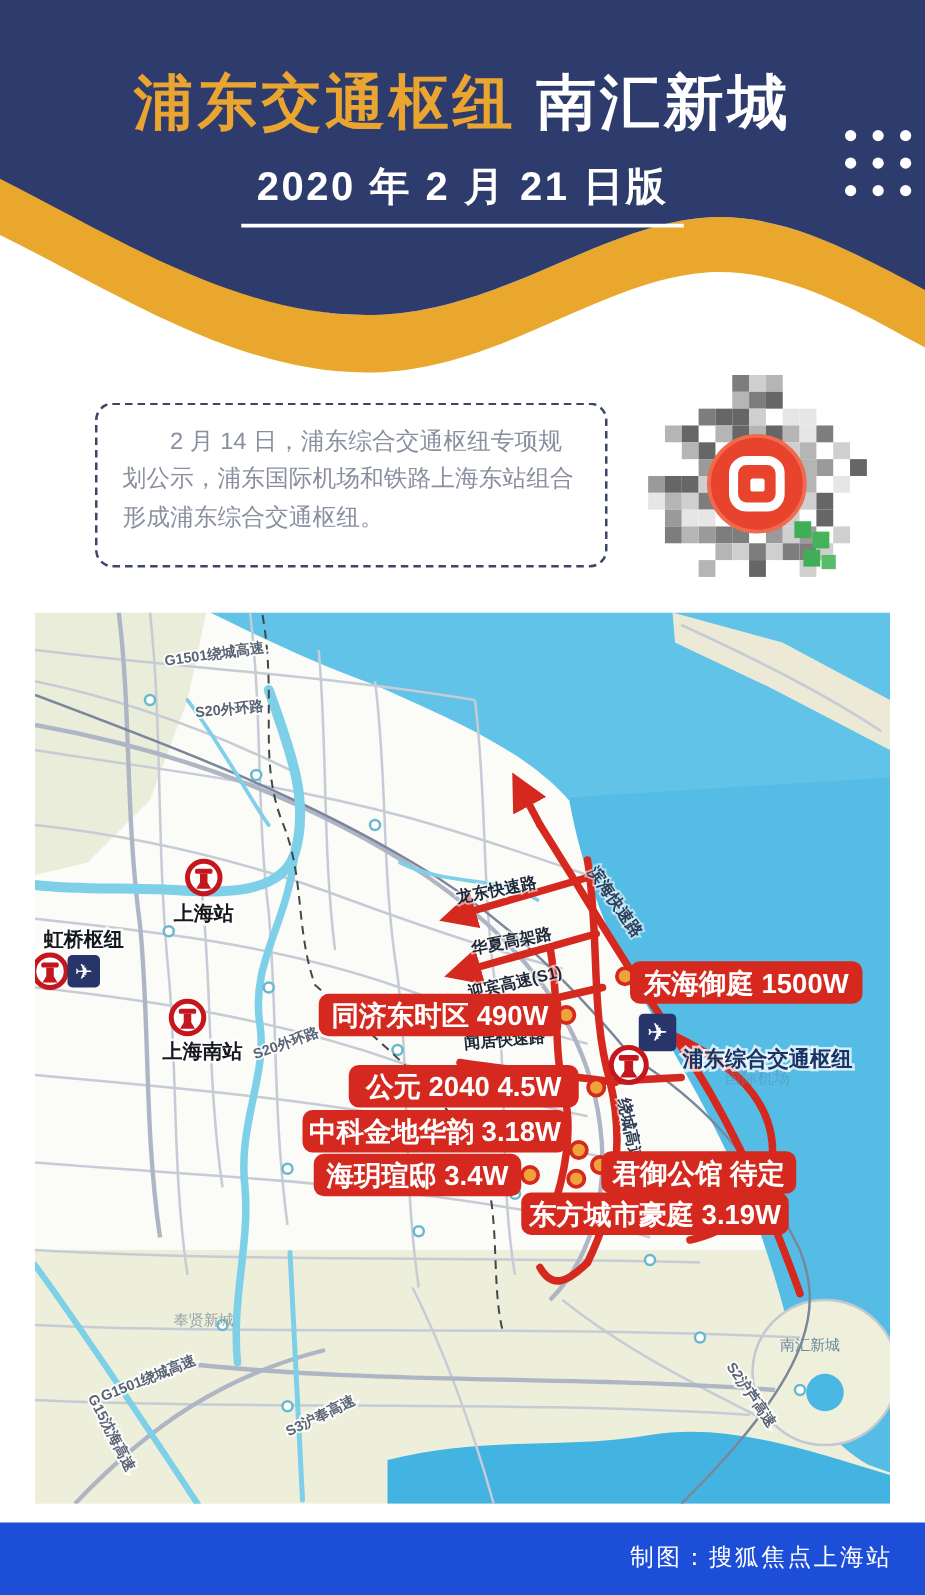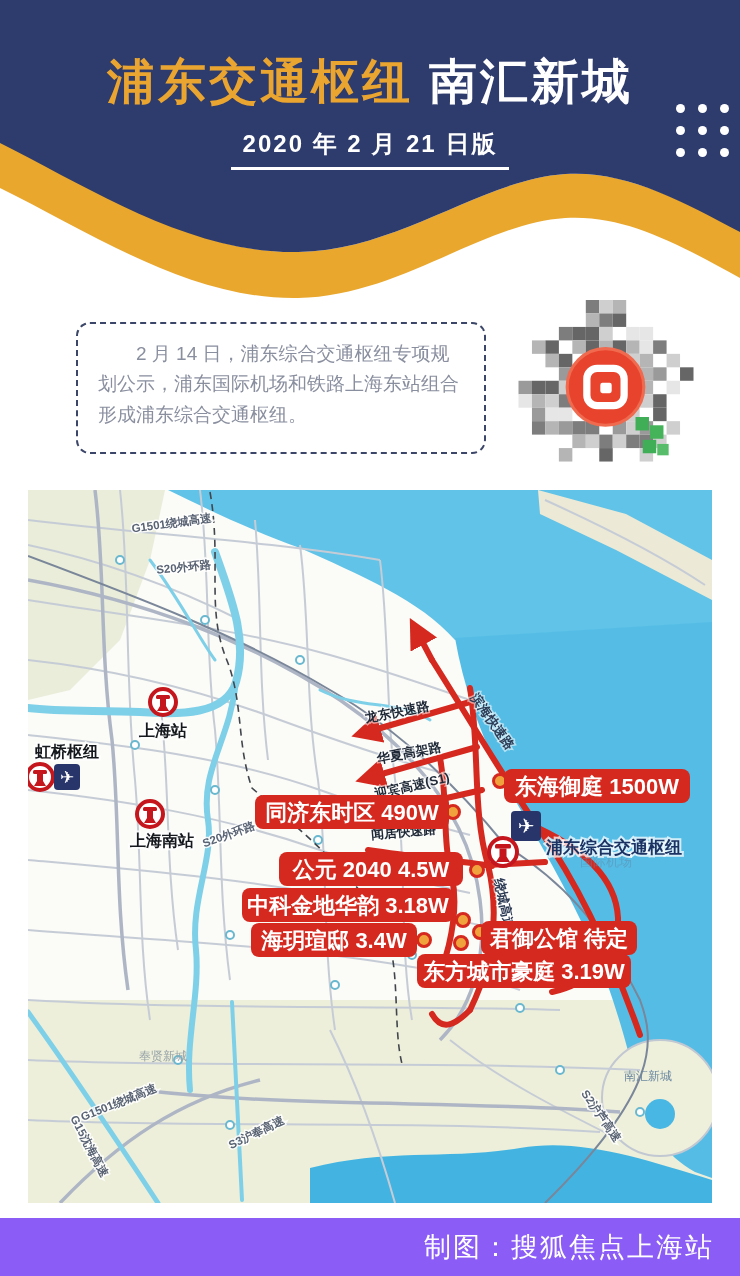--- a/index.html
+++ b/index.html
@@ -4,32 +4,32 @@
 <style>
   *{margin:0;padding:0;box-sizing:border-box}
   html,body{background:#e9e9e9}
   .poster{position:relative;width:740px;height:1276px;margin:0 auto;background:#ffffff;
           overflow:hidden;font-family:"Liberation Sans",sans-serif}
   .hero-svg{position:absolute;top:0;left:0;display:block}
   .title{position:absolute;top:50px;left:0;width:100%;text-align:center;font-size:48px;
          font-weight:bold;letter-spacing:3px;color:#ffffff;white-space:nowrap}
   .title .accent{color:#e9a52f;margin-right:16px}
   .dateline{position:absolute;top:128px;left:0;width:100%;text-align:center}
-  .dateline span{display:inline-block;color:#ffffff;font-size:24px;font-weight:bold;
+  .dateline span{display:inline-block;color:#ffffff;font-size:32px;font-weight:bold;
                  letter-spacing:2px;border-bottom:3px solid #ffffff;padding:0 12px 7px}
   .dots{position:absolute;top:104px;right:11px;display:grid;grid-template-columns:repeat(3,9px);
         grid-gap:13px}
   .dots i{width:9px;height:9px;border-radius:50%;background:#ffffff}
   .notice{position:absolute;left:76px;top:322px;width:410px;height:132px;
           border:2px dashed #3b4668;border-radius:14px;padding:15px 20px;
           color:#8a8f9f;font-size:19px;line-height:1.6;text-indent:2em}
   .qr{position:absolute;left:516px;top:300px}
   .map{position:absolute;left:28px;top:490px}
-  .footer{position:absolute;left:0;bottom:0;width:100%;height:58px;background:#8b5cf6;
-          color:#ffffff;font-size:27px;text-align:right;line-height:58px;
+  .footer{position:absolute;left:0;bottom:0;width:100%;height:58px;background:#1d4ed8;
+          color:#ffffff;font-size:19px;text-align:right;line-height:58px;
           padding-right:26px;letter-spacing:2px}
   
   .rl{font-size:11.5px;fill:#5a6474;font-weight:bold;text-anchor:middle;
       paint-order:stroke;stroke:rgba(255,255,255,.85);stroke-width:3px}
   .rlb{font-size:13px;fill:#1e2836;font-weight:bold;text-anchor:middle;
        paint-order:stroke;stroke:rgba(255,255,255,.55);stroke-width:3px}
   .rlc{font-size:13px;fill:#2e3c55;font-weight:bold;text-anchor:middle;
        paint-order:stroke;stroke:rgba(255,255,255,.55);stroke-width:3px}
   .st-label{font-size:16px;font-weight:bold;fill:#15181d;text-anchor:middle;
             paint-order:stroke;stroke:rgba(255,255,255,.8);stroke-width:4px}

